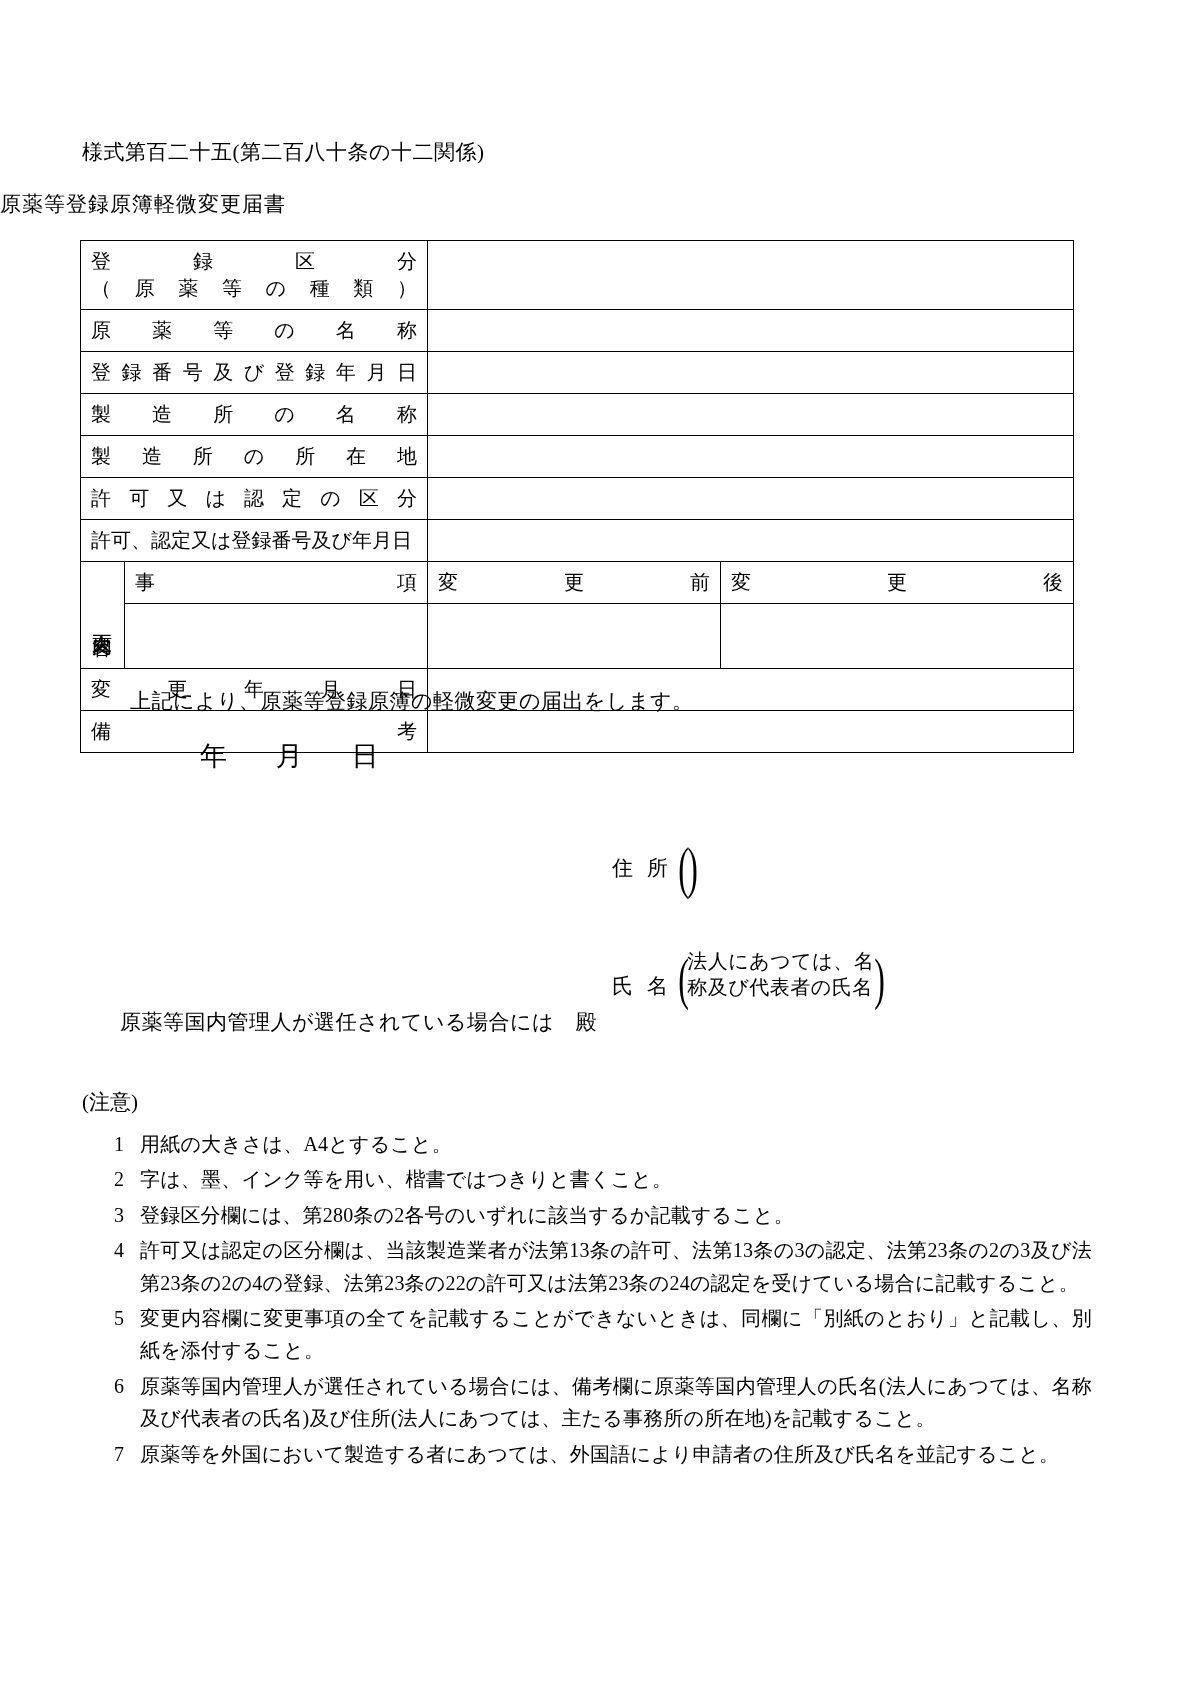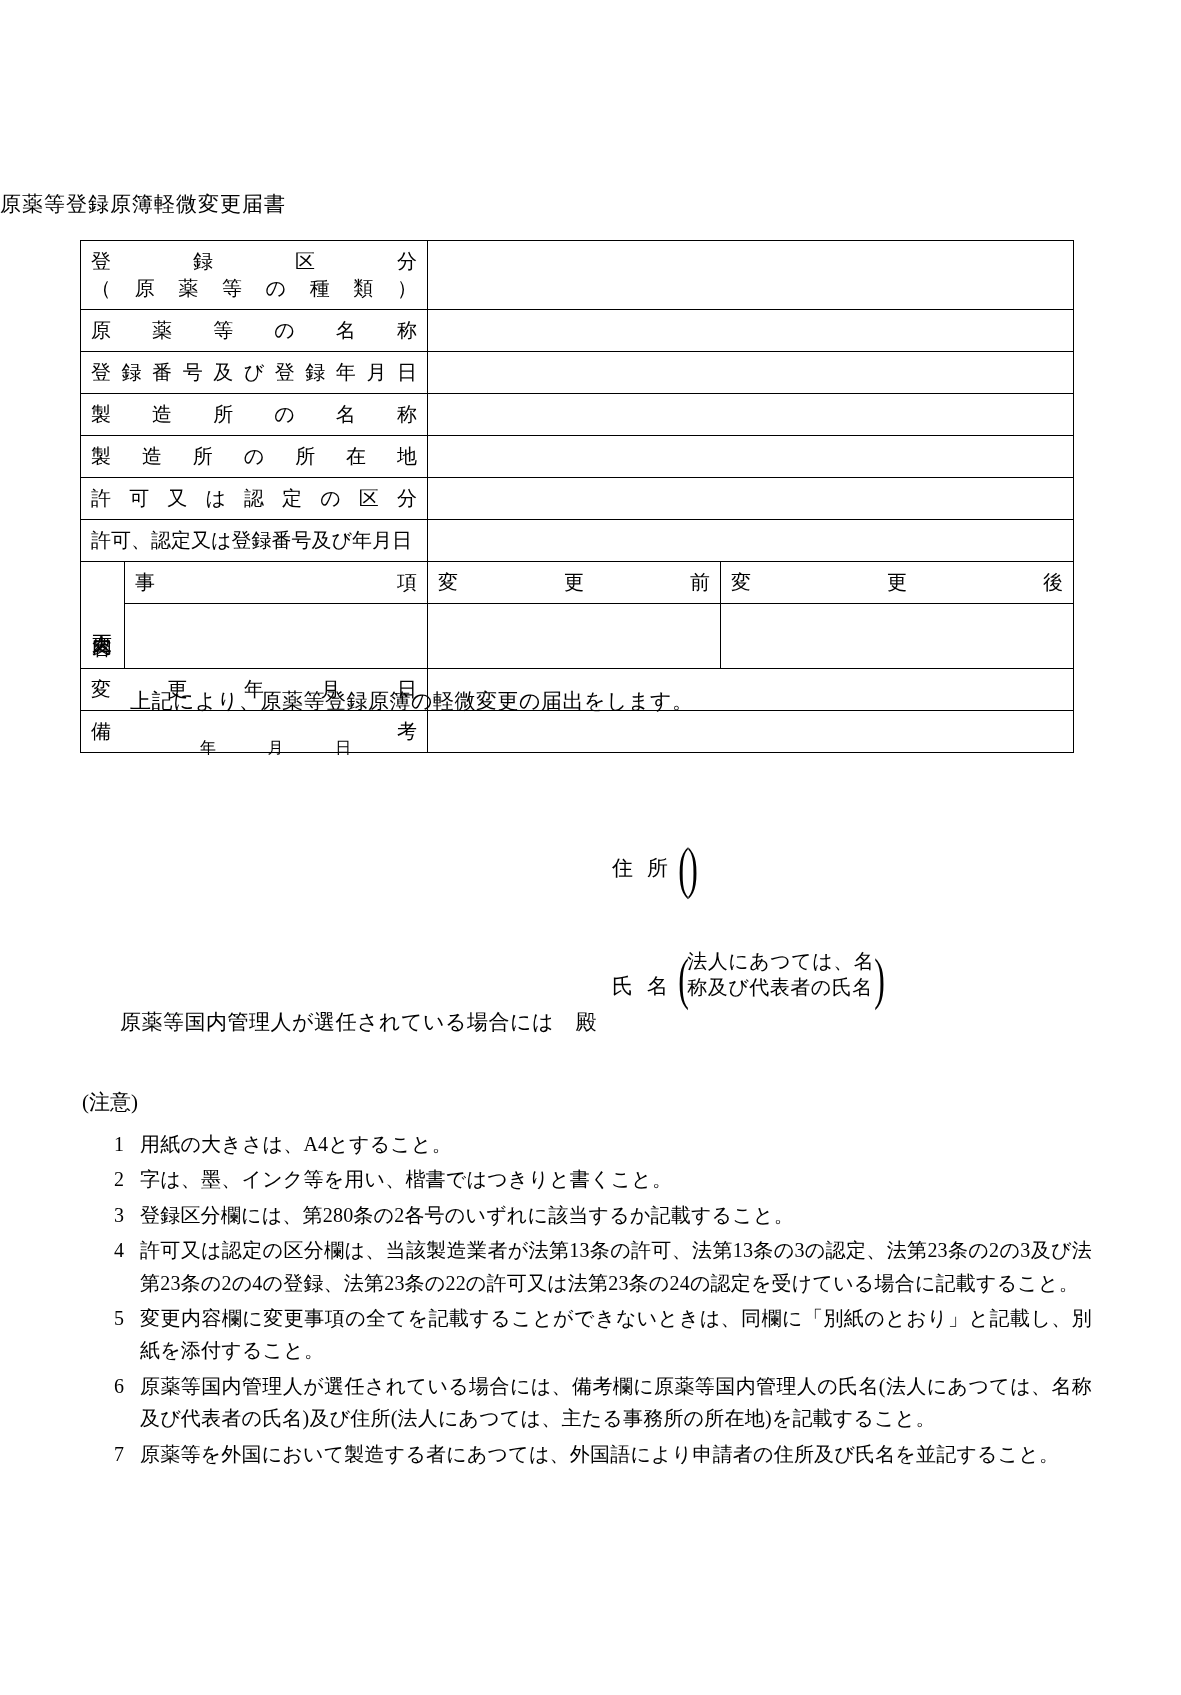--- a/index.html
+++ b/index.html
@@ -99,23 +99,22 @@
     top: 687px;
     font-size: 21px;
     letter-spacing: 0.5px;
     white-space: nowrap;
     padding-left: 48px;
   }
   .date-line {
     position: absolute;
     left: 200px;
     top: 738px;
-    font-size: 16px;
-    white-space: nowrap;
-    font-family: Liberation Mono, monospace;
+    font-size: 27px;
+    white-space: nowrap;
   }
   .date-line span { margin-right: 42px; }
   .date-line span:last-child { margin-right: 0; }
 
   
   .sig-block {
     position: absolute;
     display: flex;
     align-items: center;
     font-size: 20px;
@@ -186,20 +185,21 @@
     text-align: justify;
     text-justify: inter-character;
     letter-spacing: 0.2px;
   }
 </style>
 </head>
 <body>
 
 <div class="page">
 
+  <div class="form-no">様式第百二十五(第二百八十条の十二関係)</div>
 
   <div class="doc-title">原薬等登録原簿軽微変更届書</div>
 
   <table class="form-table">
     <colgroup>
       <col style="width:44px">
       <col style="width:303px">
       <col style="width:293px">
       <col style="width:353px">
     </colgroup>

